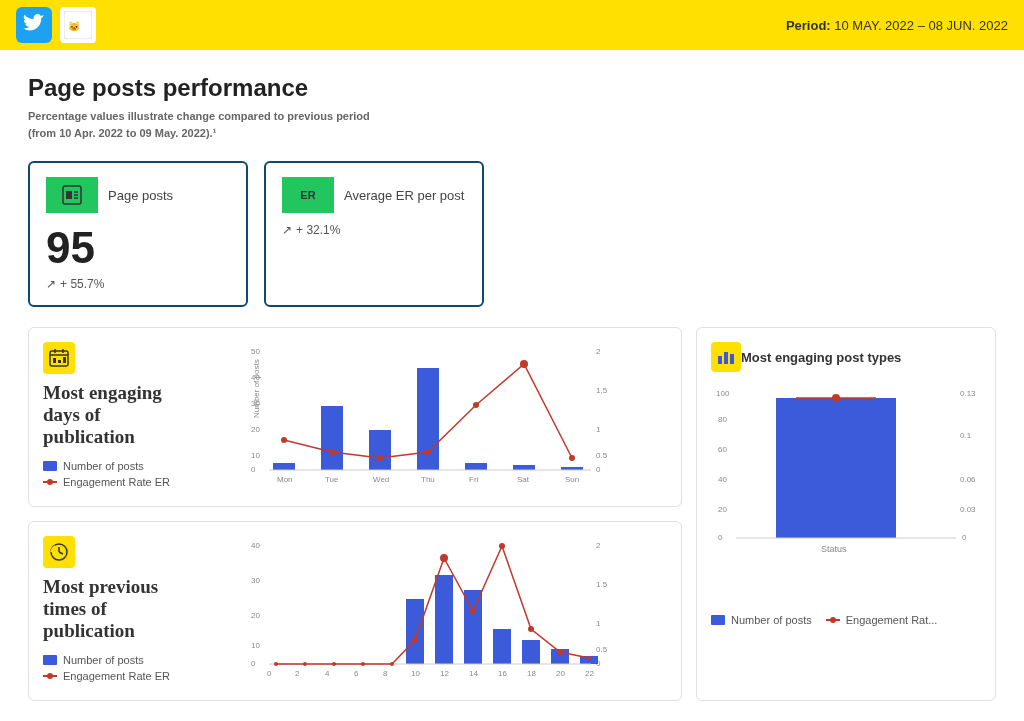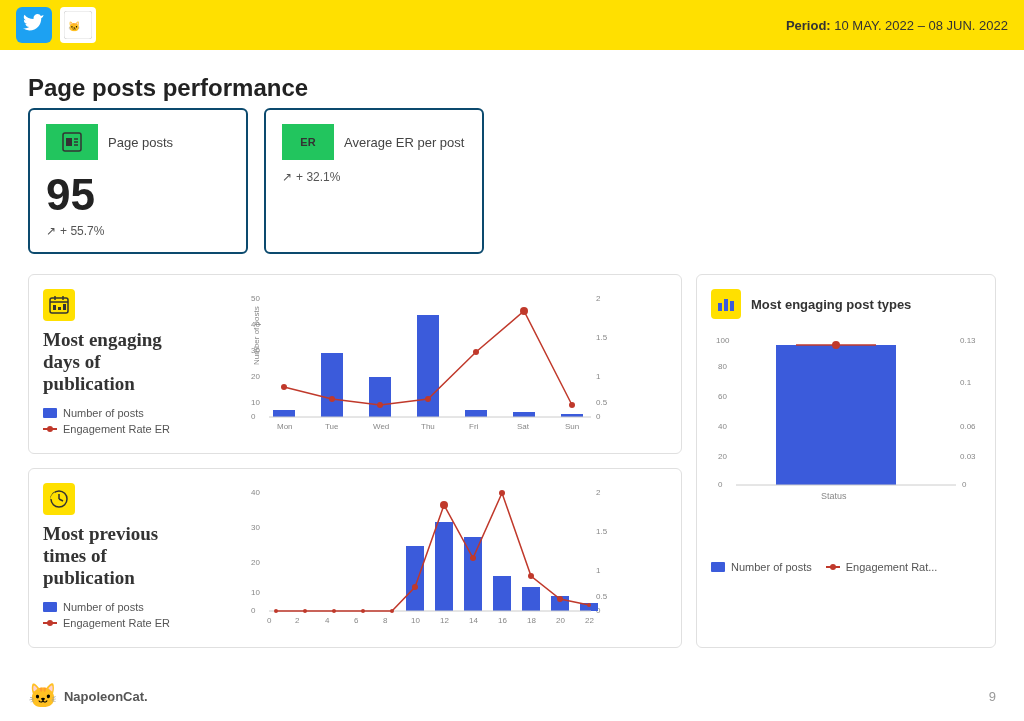--- a/index.html
+++ b/index.html
@@ -100,21 +100,21 @@
     .chart-area { flex: 1; position: relative; }
 
     
     .right-panel {
       background: #fff;
       border: 1px solid #e0e0e0;
       border-radius: 6px;
       padding: 14px;
       height: 100%;
     }
-    .right-panel-header { display: flex; align-items: center; gap: 10px; margin-bottom: 10px; }
+    .right-panel-header { display: flex; align-items: center; margin-bottom: 10px; }
     .right-panel-title { font-size: 13px; font-weight: bold; color: #333; }
     .right-legend { display: flex; gap: 14px; margin-top: 8px; flex-wrap: wrap; }
 
     
     .footer {
       display: flex;
       align-items: center;
       justify-content: space-between;
       padding: 10px 28px;
       margin-top: 8px;
@@ -146,20 +146,27 @@
   </div>
   <div class="period-text">
     <strong>Period:</strong>
     <span>10 MAY. 2022 – 08 JUN. 2022</span>
   </div>
 </div>
 
 <div class="content">
 
   <div class="page-title">Page posts performance</div>
+  <div class="subtitle">
+    <span>Percentage values illustrate</span>
+    <strong>change</strong>
+    <span>compared to</span>
+    <strong>previous period</strong><br>
+    <span>(from 10 Apr. 2022 to 09 May. 2022).¹</span>
+  </div>
 
   <div class="metric-row">
 
     <div class="metric-card">
       <div class="metric-card-header">
         <div class="metric-icon">
           <svg width="22" height="22" viewBox="0 0 22 22" fill="none">
             <rect x="2" y="2" width="18" height="18" rx="2" fill="none" stroke="#333" stroke-width="1.5"></rect>
             <rect x="5" y="7" width="6" height="8" fill="#333"></rect>
             <line x1="13" y1="8" x2="17" y2="8" stroke="#333" stroke-width="1.5"></line>

